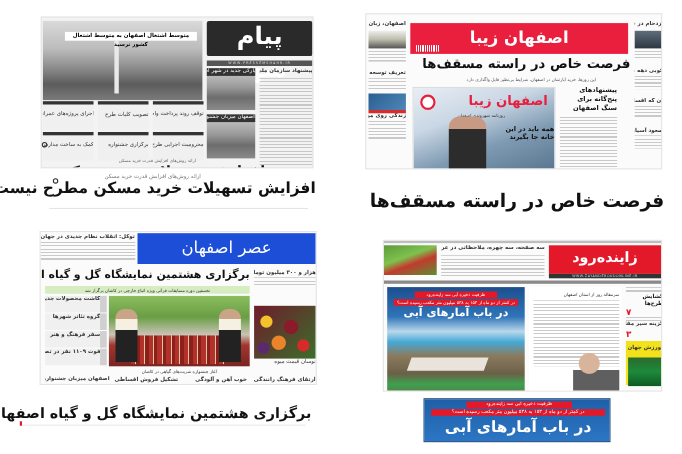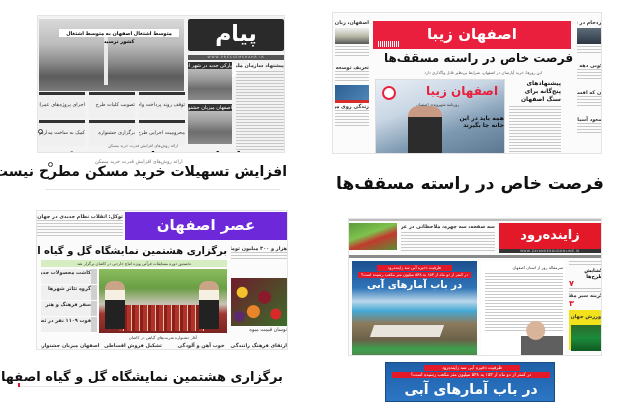--- a/index.html
+++ b/index.html
@@ -51,21 +51,21 @@
   #p2-rcol-h { font-size: 6px; font-weight: bold; direction: rtl; text-align: right; line-height: 8px; color:#111; }
   #p2-leftcol { left: 2px; top: 6px; width: 34px; height: 134px; }
   #p2-left-thumb { width: 34px; height: 16px; background: linear-gradient(180deg,#eee 0%,#bba 50%,#555 100%); margin-top: 2px; }
   #p2-left-blue { width: 34px; height: 18px; background: linear-gradient(135deg,#2c5f93,#4f86b6); margin-top: 4px; border-bottom: 3px solid #d62c2c; }
   #p2-rightcol { left: 244px; top: 6px; width: 26px; height: 134px; }
   #p2-right-thumb { width: 26px; height: 16px; background: linear-gradient(180deg,#5f6c7a 0%,#2c3742 100%); margin-top: 2px; }
   #p2-bighead { left: 335px; top: 173px; width: 270px; font-size: 17px; }
 
   
   #p3 { left: 36px; top: 210px; width: 252px; height: 140px; background: #fbfbfb; }
-  #p3-redhead { left: 88px; top: 1px; width: 162px; height: 28px; background: #6d28d9; color: #fff; font-size: 15px; font-weight: bold; text-align: center; line-height: 26px; direction: rtl; }
+  #p3-redhead { left: 88px; top: 1px; width: 162px; height: 28px; background: #1d4ed8; color: #fff; font-size: 15px; font-weight: normal; text-align: center; line-height: 26px; direction: rtl; }
   #p3-topstrip { left: 0; top: 2px; width: 86px; height: 26px; }
   #p3-headline { left: 4px; top: 34px; width: 186px; font-size: 10px; }
   #p3-green { left: 4px; top: 49px; width: 186px; height: 7px; background: #d6ecc1; font-size: 4px; color: #333; text-align: center; line-height: 7px; direction: rtl; white-space: nowrap; overflow:hidden; }
   #p3-photo { left: 62px; top: 58px; width: 128px; height: 64px; background: linear-gradient(180deg,#8bbd5e 0%,#6a9e44 30%,#c9c3b5 55%,#a2362f 70%,#7a2421 100%); }
   #p3-rug { left: 20px; top: 36px; width: 88px; height: 26px; background: repeating-linear-gradient(90deg,#b3312b 0 4px,#e0c7a0 4px 5px,#8a1f1c 5px 8px); }
   #p3-fig1 { left: 6px; top: 12px; width: 20px; height: 48px; background: linear-gradient(180deg,#c9a487 0 18%,#f6f0e2 18% 40%,#222 40% 100%); border-radius: 8px 8px 0 0; }
   #p3-fig2 { left: 100px; top: 12px; width: 20px; height: 48px; background: linear-gradient(180deg,#c9a487 0 18%,#f6f0e2 18% 40%,#222 40% 100%); border-radius: 8px 8px 0 0; }
   #p3-caption { left: 62px; top: 124px; width: 128px; font-size: 4px; color:#333; text-align:center; direction: rtl; }
   #p3-leftcol { left: 4px; top: 58px; width: 56px; height: 64px; }
   .p3-lbox { height: 15px; margin-bottom: 1px; background: #f0f0f0; border-right: 6px solid #d0d0d0; }

